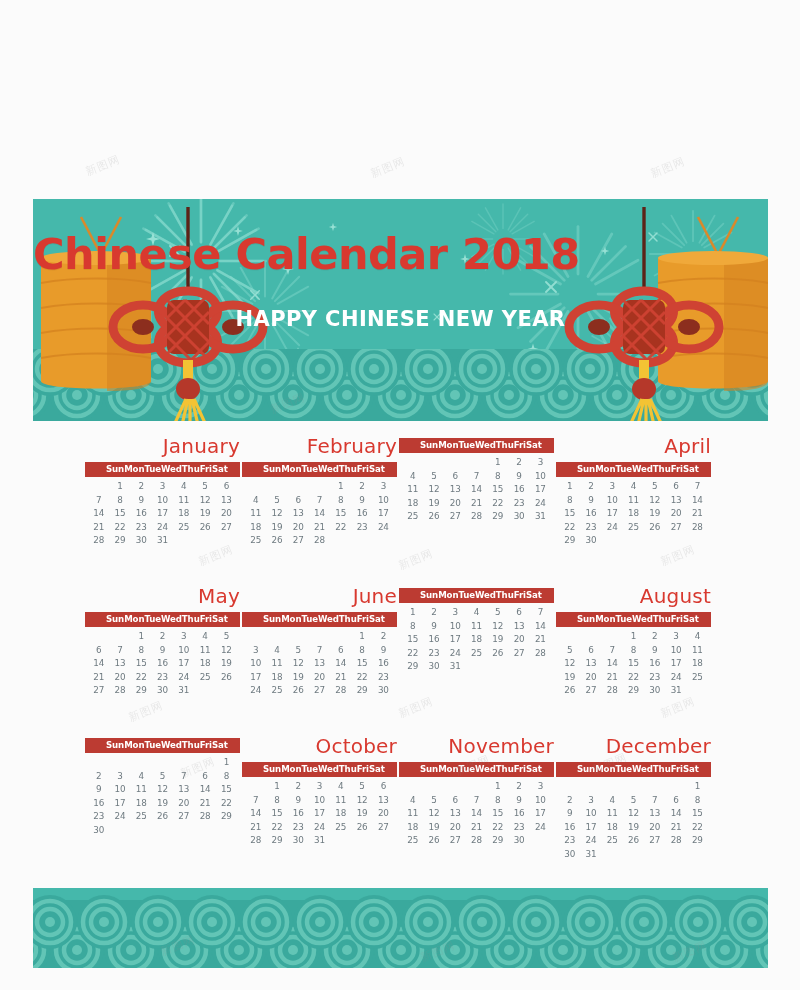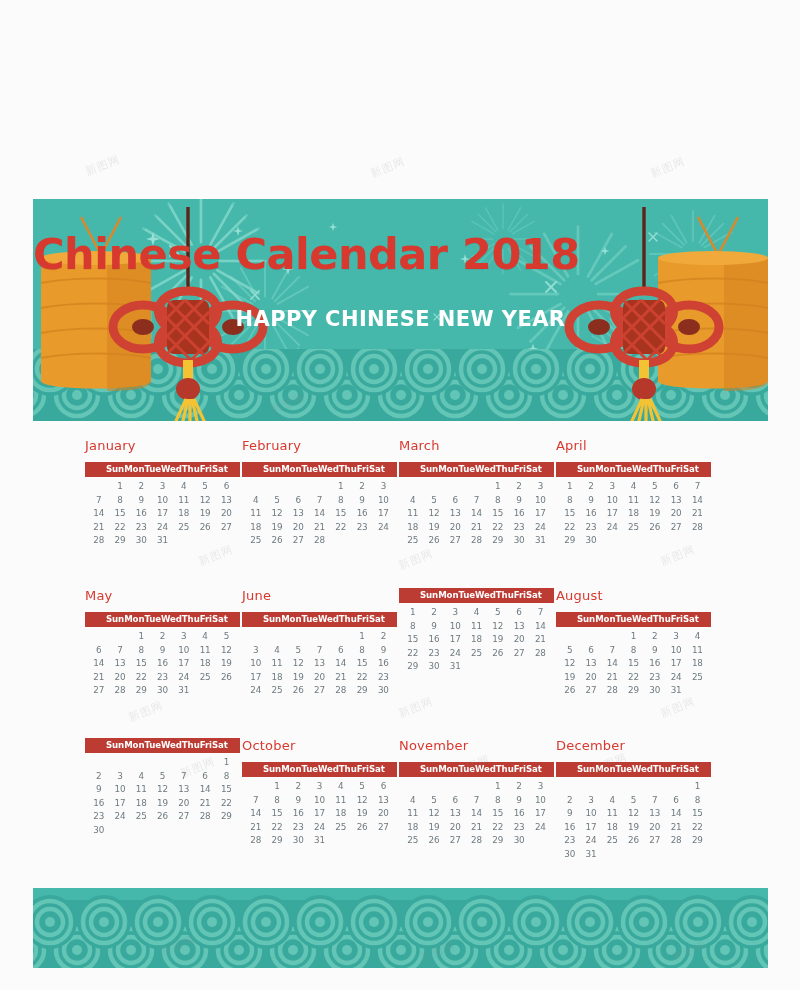--- a/index.html
+++ b/index.html
@@ -56,23 +56,23 @@
     position:absolute;
     width:155px;
     top:0;
   }
   .month.c0{left:85px;}
   .month.c1{left:242px;}
   .month.c2{left:399px;}
   .month.c3{left:556px;}
 
   .month-name{
-    text-align:left;
+    text-align:right;
     font-family:"DejaVu Sans", sans-serif;
-    font-size:13px;
+    font-size:20px;
     font-weight:normal;
     color:#d8392f;
     height:24px;
     line-height:22px;
     letter-spacing:0.2px;
     white-space:nowrap;
   }
   .dow-bar{
     margin-top:3px;
     background:#bc3b32;
@@ -448,21 +448,20 @@
               <div class="day">26</div>
               <div class="day">27</div>
               <div class="day">28</div>
               <div class="day empty"></div>
               <div class="day empty"></div>
               <div class="day empty"></div>
             </div>
           </div>
         </div>
         <div class="month c2">
-          <div class="month-name">March</div>
           <div class="dow-bar">
             <div class="dow">Sun</div>
             <div class="dow">Mon</div>
             <div class="dow">Tue</div>
             <div class="dow">Wed</div>
             <div class="dow">Thu</div>
             <div class="dow">Fri</div>
             <div class="dow">Sat</div>
           </div>
           <div class="days">

